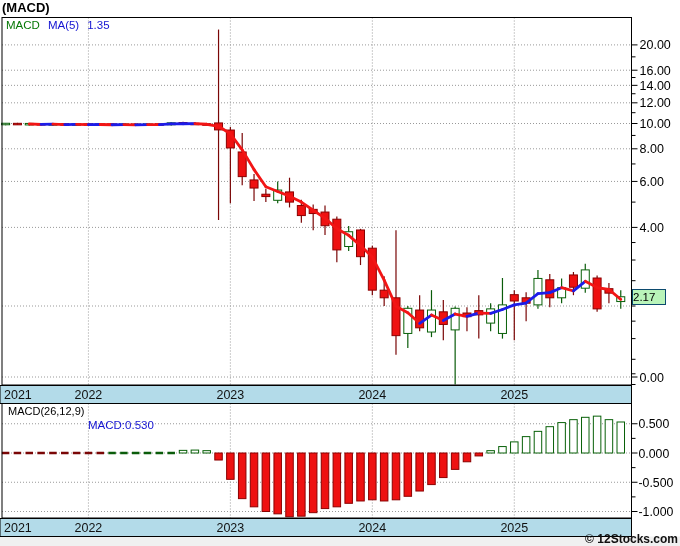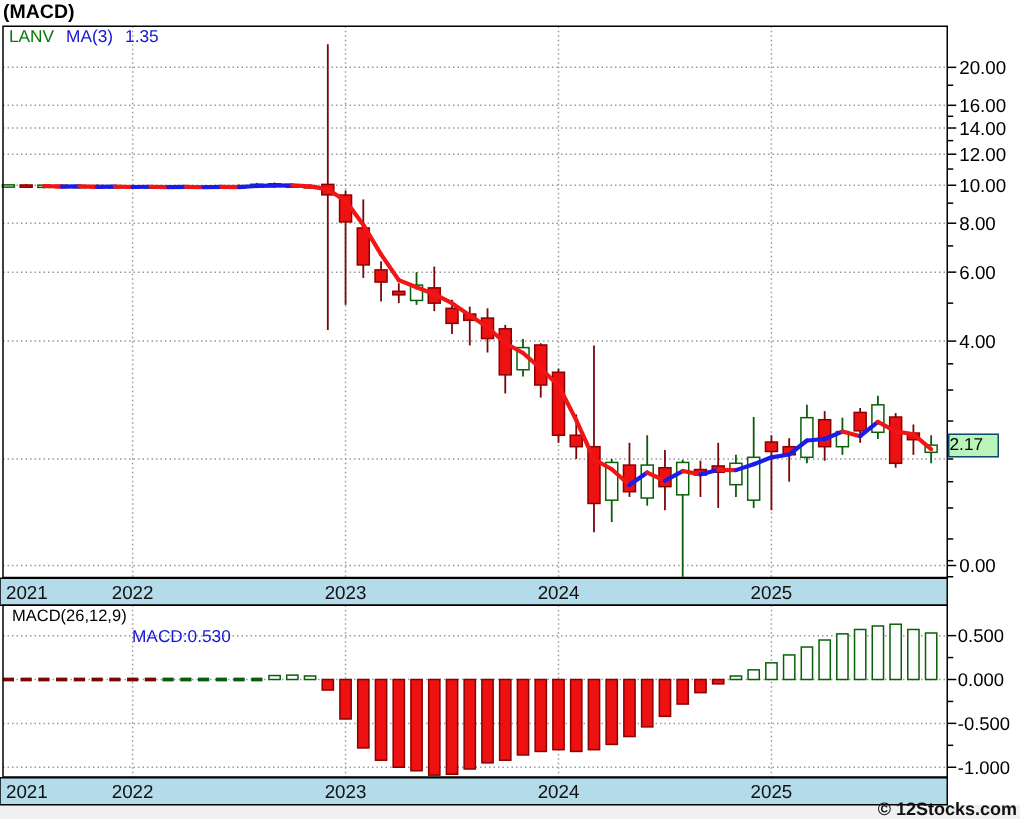--- a/index.html
+++ b/index.html
@@ -314,19 +314,19 @@
       <line x1="631.5" y1="482.25" x2="637.5" y2="482.25" stroke="#000000" stroke-width="1"></line>
       <text x="638.5" y="486.75" text-anchor="start" font-size="12.3" fill="#000000" font-family="&quot;Liberation Sans&quot;,&quot;DejaVu Sans&quot;,sans-serif">-0.500</text>
       <line x1="631.5" y1="511.5" x2="637.5" y2="511.5" stroke="#000000" stroke-width="1"></line>
       <text x="638.5" y="516" text-anchor="start" font-size="12.3" fill="#000000" font-family="&quot;Liberation Sans&quot;,&quot;DejaVu Sans&quot;,sans-serif">-1.000</text>
       <line x1="631.5" y1="438.375" x2="635.5" y2="438.375" stroke="#000000" stroke-width="1"></line>
       <line x1="631.5" y1="467.625" x2="635.5" y2="467.625" stroke="#000000" stroke-width="1"></line>
       <line x1="631.5" y1="496.875" x2="635.5" y2="496.875" stroke="#000000" stroke-width="1"></line>
     </svg>
   <div class="title">(MACD)</div>
   <div class="legend">
-    <span class="sym">LANV</span><span class="ma">MA(3)</span><span class="maval">1.35</span>
+    <span class="sym">MACD</span><span class="ma">MA(5)</span><span class="maval">1.35</span>
   </div>
   <div class="macd-legend-label">MACD(26,12,9)</div>
   <div class="macd-legend-value">MACD:0.530</div>
   <div class="price-tag">2.17</div>
   <div class="watermark">© 12Stocks.com</div>
 </div>
 
 </body></html>

